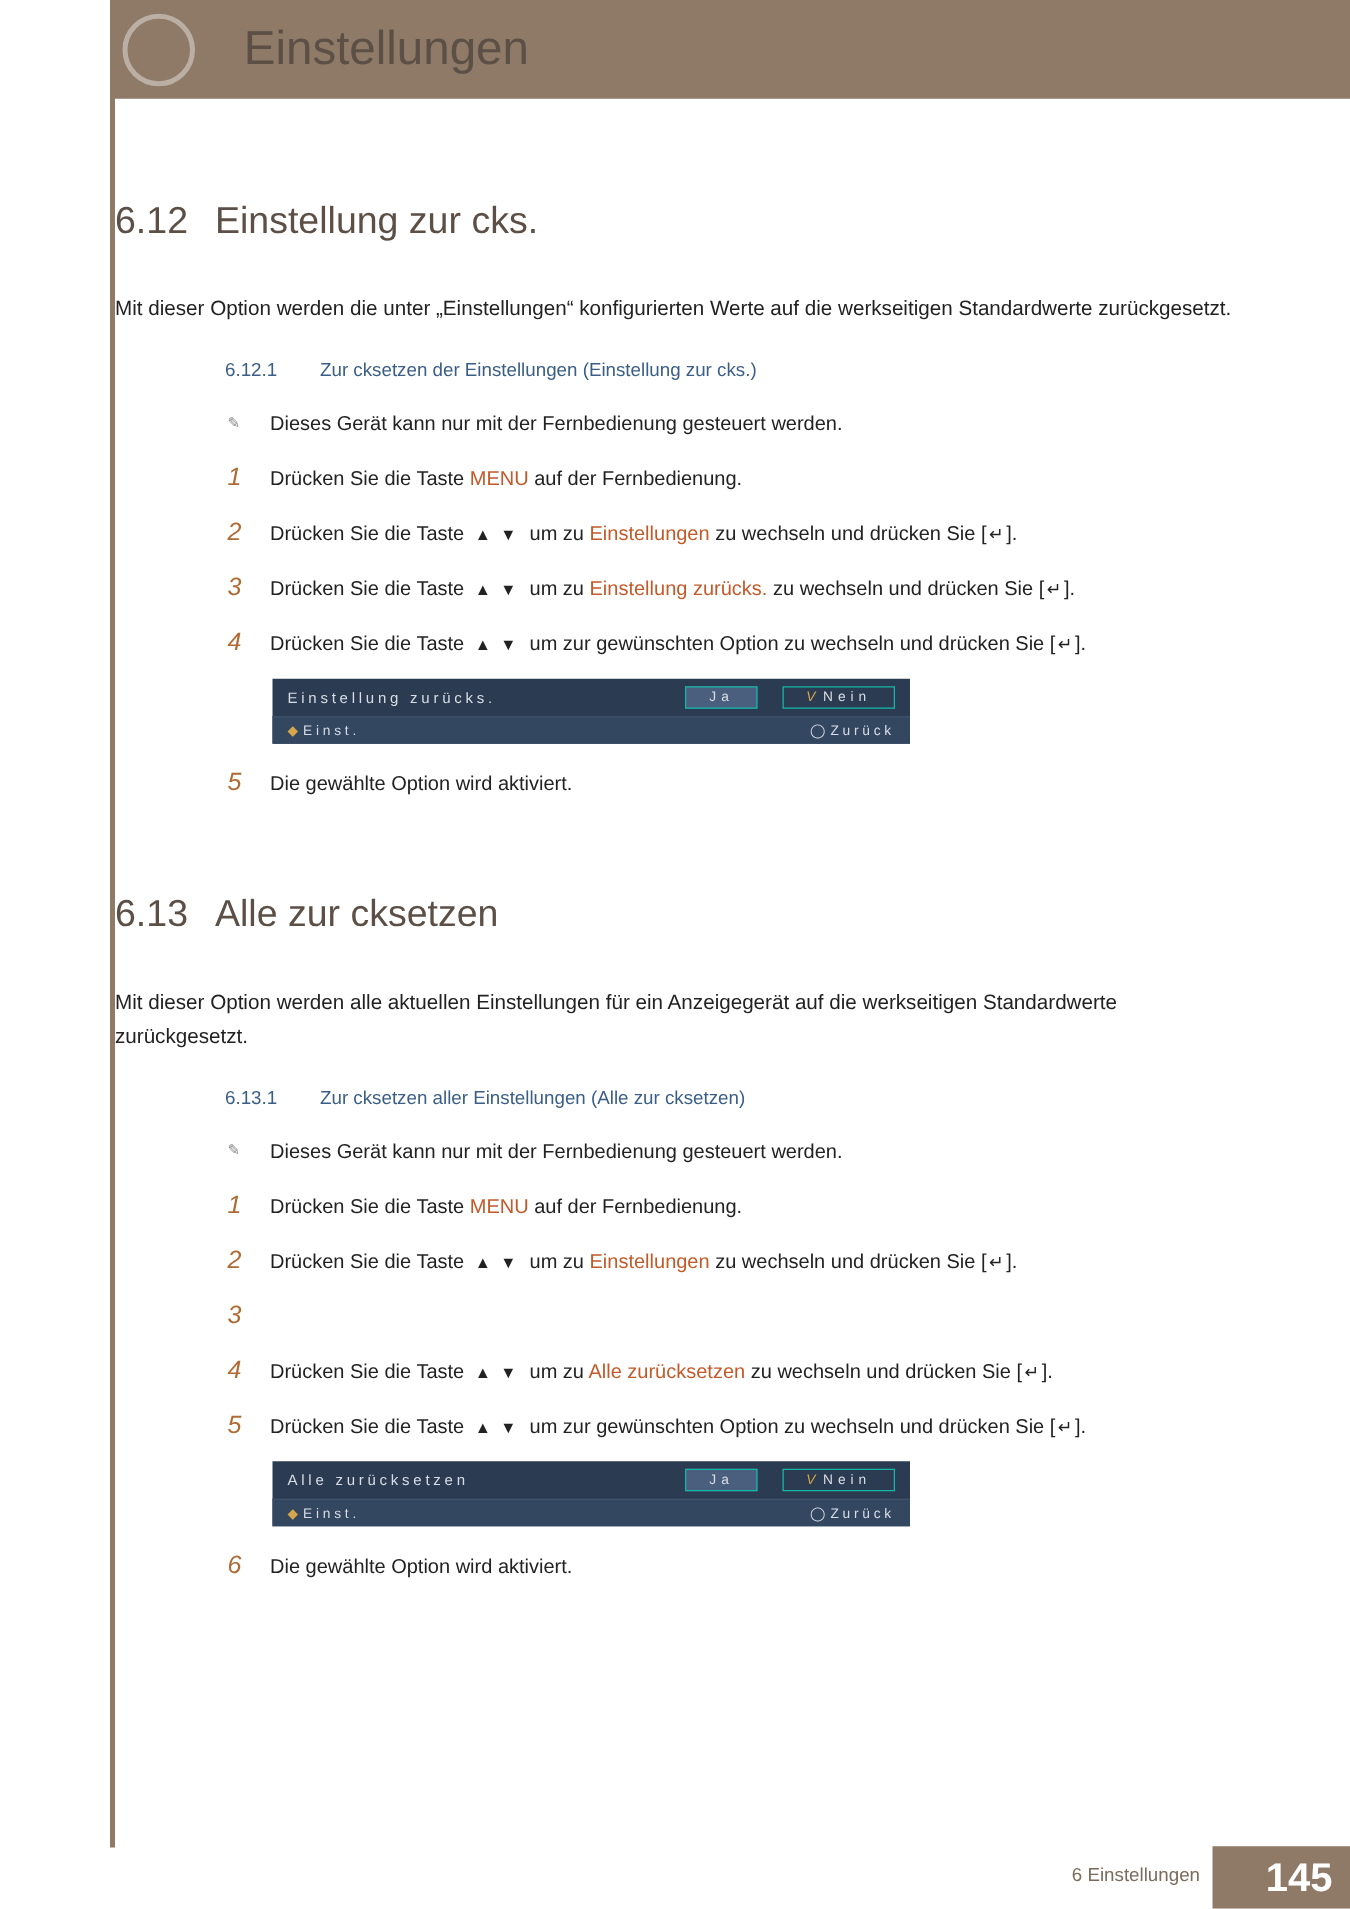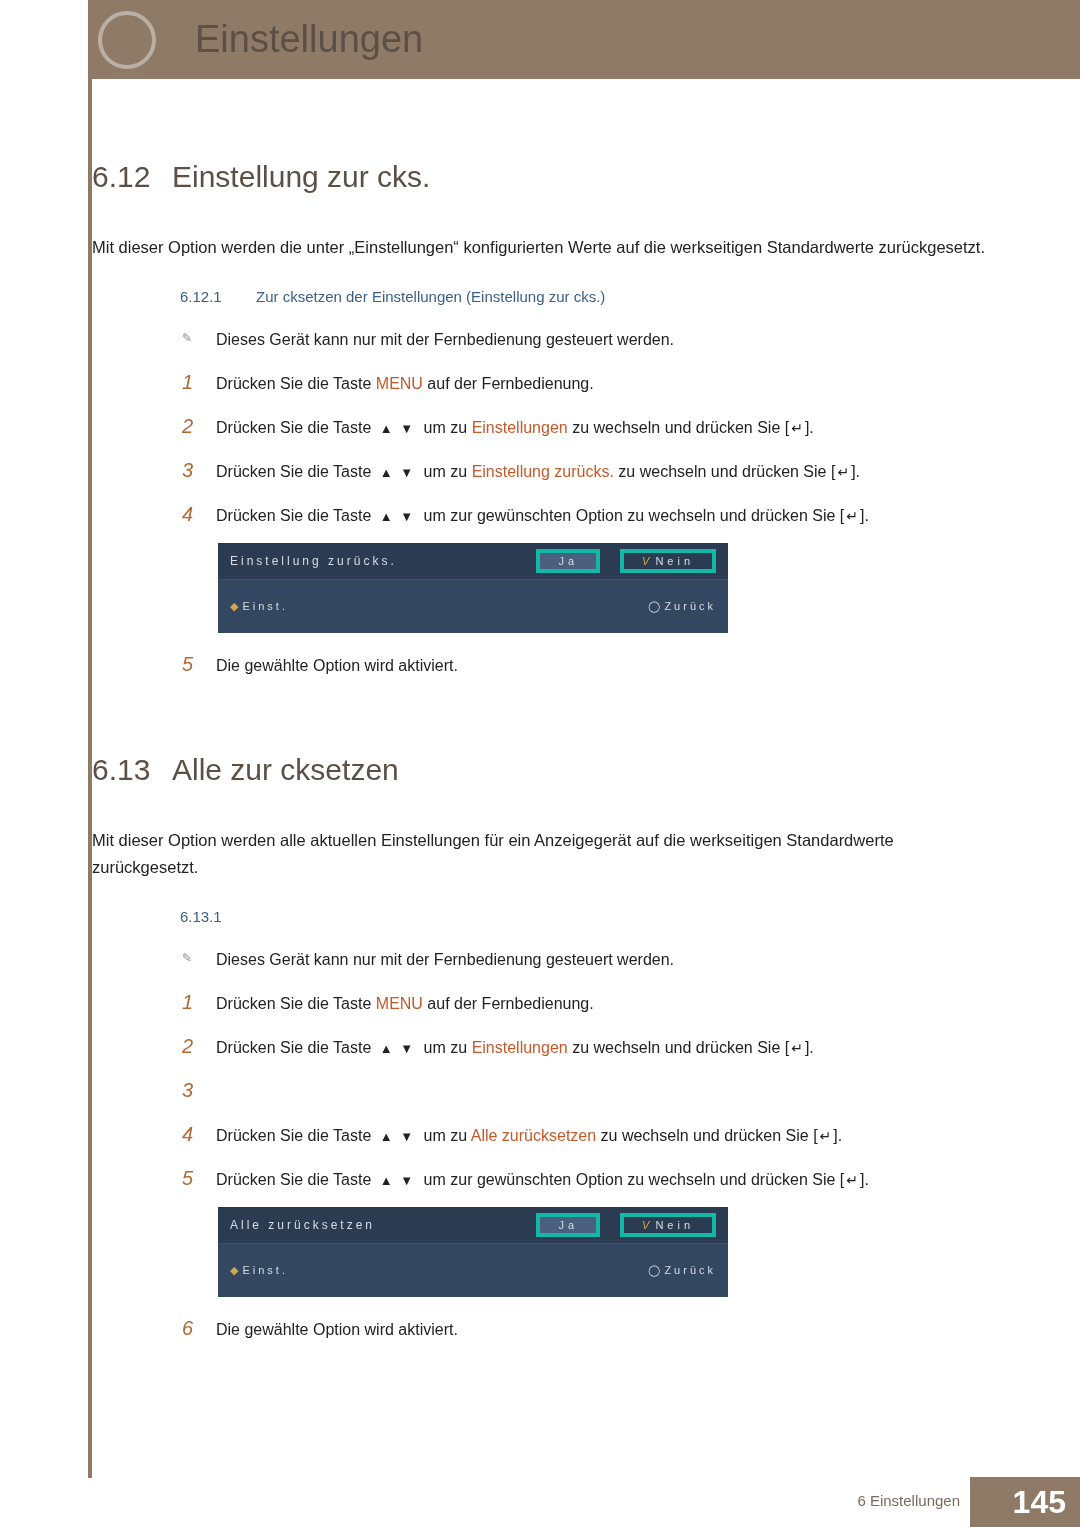--- a/index.html
+++ b/index.html
@@ -117,36 +117,36 @@
   }
   .osd-top {
     display: flex;
     align-items: center;
     padding: 6px 12px;
     gap: 20px;
   }
   .osd-title { flex: 1; }
   .osd-btn {
     padding: 2px 18px;
-    border: 4px solid #14b8a6;
+    border: 1px solid #14b8a6;
     font-size: 11px;
     letter-spacing: 4px;
   }
   .osd-btn.ja { background: #4a5e7d; }
   .osd-btn.nein { position: relative; }
   .osd-btn .check {
     color: #d6a64a;
     font-style: italic;
     margin-right: 6px;
     letter-spacing: 0;
   }
   .osd-bottom {
     display: flex;
     border-top: 1px solid #40526b;
-    padding: 20px 12px;
+    padding: 4px 12px;
     font-size: 11px;
     background: #334761;
   }
   .osd-bottom .l { flex: 1; }
   .osd-dot { color: #d6a64a; margin-right: 4px; letter-spacing: 0; }
   .osd-ring { margin-right: 4px; letter-spacing: 0; }
   .section-gap { height: 60px; }
   .footer-accent {
     position: absolute;
     right: 0;
@@ -244,20 +244,21 @@
 
   <div class="section-gap"></div>
 
   <div class="h2">
     <span class="num">6.13</span>
     <span>Alle zur cksetzen</span>
   </div>
   <p class="intro">Mit dieser Option werden alle aktuellen Einstellungen für ein Anzeigegerät auf die werkseitigen Standardwerte zurückgesetzt.</p>
   <div class="h3">
     <span class="num">6.13.1</span>
+    <span>Zur cksetzen aller Einstellungen (Alle zur cksetzen)</span>
   </div>
   <div class="note-row">
     <span class="note-icon">✎</span>
     <span>Dieses Gerät kann nur mit der Fernbedienung gesteuert werden.</span>
   </div>
 
   <div class="step">
     <span class="snum">1</span>
     <span class="stext">
       <span>Drücken Sie die Taste </span><span class="hl">MENU</span><span> auf der Fernbedienung.</span>

